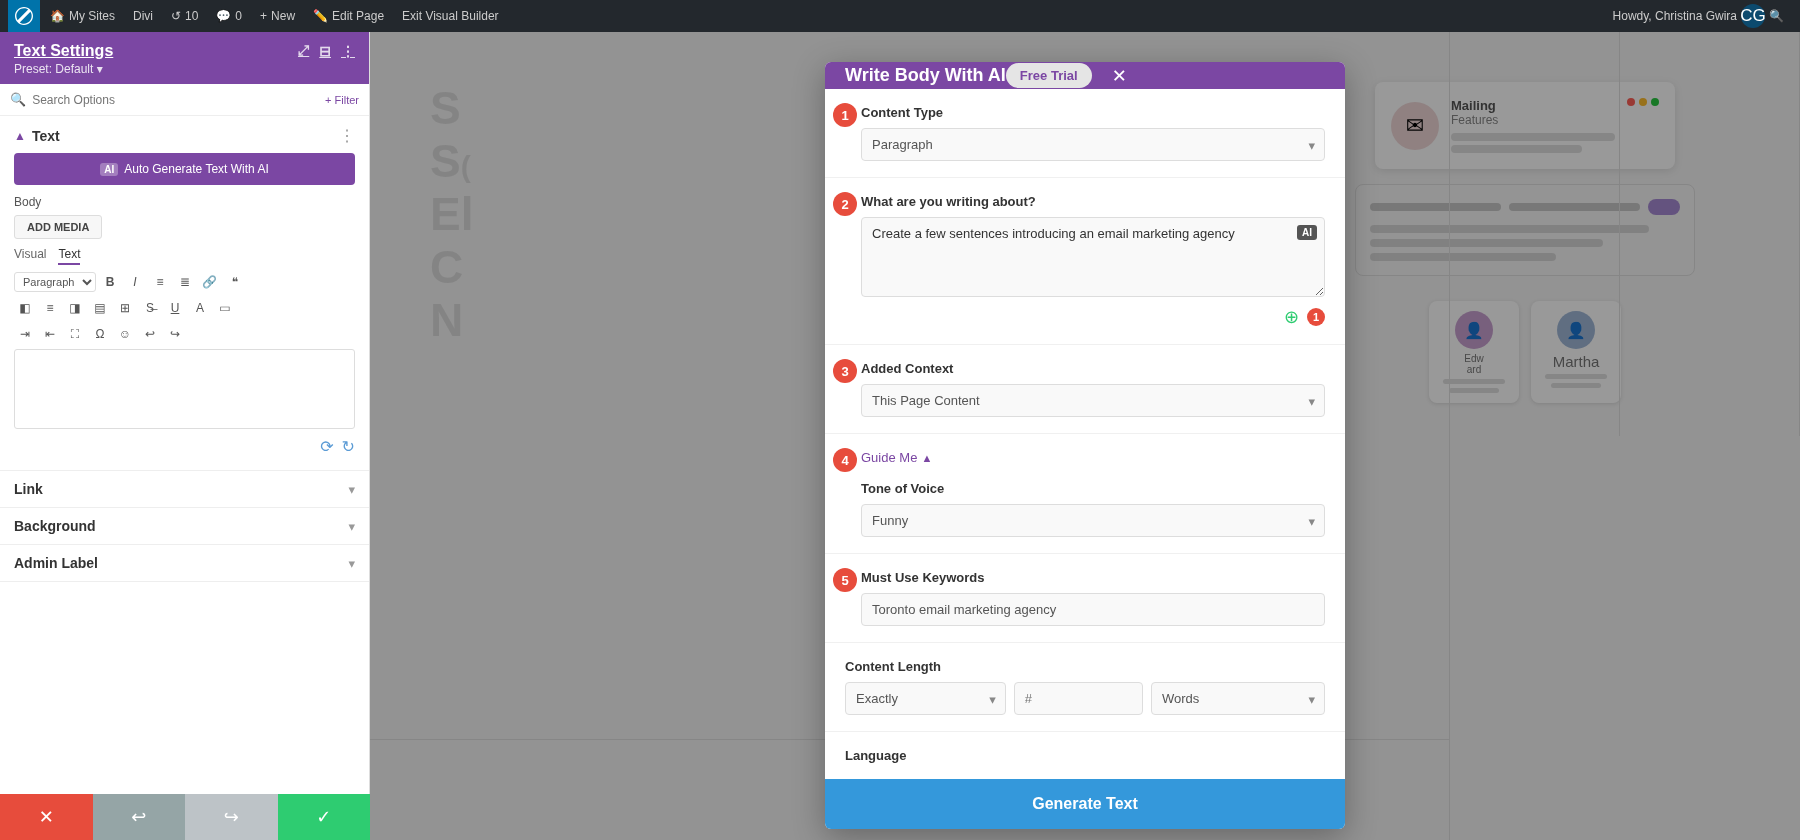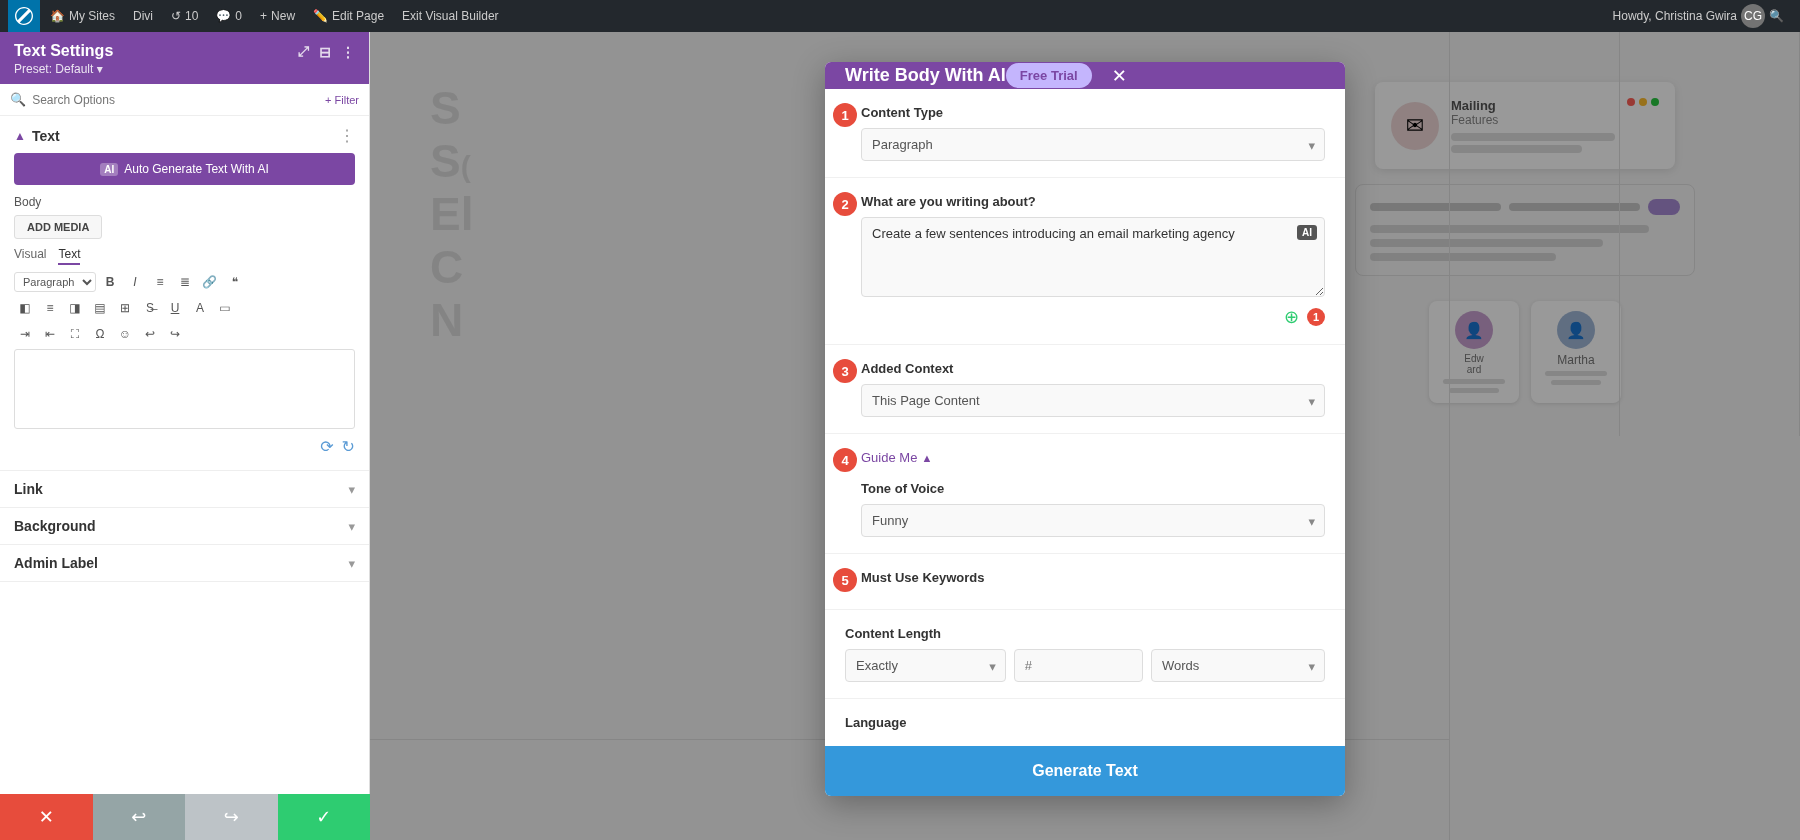--- a/index.html
+++ b/index.html
@@ -44,21 +44,21 @@
       display: flex;
       flex-direction: column;
       border-right: 1px solid #ddd;
       z-index: 100;
     }
     #panel-header {
       background: #7b47a3;
       padding: 10px 14px 8px;
       color: white;
     }
-    #panel-title { font-size: 16px; font-weight: 600; display: flex; align-items: flex-end; justify-content: space-between; }
+    #panel-title { font-size: 16px; font-weight: 600; display: flex; align-items: flex-start; justify-content: space-between; text-decoration: underline; }
     #panel-preset { font-size: 12px; opacity: 0.85; margin-top: 2px; }
     .panel-header-icons { display: flex; gap: 10px; align-items: center; }
     .panel-header-icon { color: white; opacity: 0.8; cursor: pointer; font-size: 14px; }
 
     #panel-tabs { display: flex; border-bottom: 1px solid #ddd; }
     .panel-tab {
       flex: 1;
       text-align: center;
       padding: 10px 0;
       font-size: 12px;
@@ -273,21 +273,21 @@
 
     #modal-header {
       background: #7b47a3;
       padding: 1px 20px;
       display: flex;
       align-items: center;
       justify-content: flex-start;
     }
     #modal-title { color: white; font-size: 18px; font-weight: 600; }
     #modal-free-trial {
-      background: #c4b5fd;
+      background: #e5e5e5;
       color: #7b47a3;
       border: none;
       border-radius: 20px;
       padding: 5px 14px;
       font-size: 13px;
       font-weight: 600;
       cursor: pointer;
     }
     #modal-close { color: white; cursor: pointer; font-size: 18px; margin-left: 12px; background: none; border: none; }
 
@@ -458,21 +458,21 @@
   <div class="admin-bar-item">
     <span>✏️</span>
     <span>Edit Page</span>
   </div>
   <div class="admin-bar-item">
     <span>Exit Visual Builder</span>
   </div>
   <div class="admin-bar-spacer"></div>
   <div class="admin-bar-right">
     <span>Howdy, Christina Gwira</span>
-    <span style="width:24px;height:24px;border-radius:50%;background:#737373;display:inline-flex;align-items:center;justify-content:center;color:white;font-size:12px;">CG</span>
+    <span style="width:24px;height:24px;border-radius:50%;background:#0c4a6e;display:inline-flex;align-items:center;justify-content:center;color:white;font-size:17px;">CG</span>
     <span style="cursor:pointer;">🔍</span>
   </div>
 </div>
 
 <div id="left-panel">
   <div id="panel-header">
     <div id="panel-title">
       <span>Text Settings</span>
       <div class="panel-header-icons">
         <span class="panel-header-icon">⤢</span>
@@ -634,21 +634,21 @@
 
       <div class="avatars-row">
         <div style="background:white;border-radius:8px;box-shadow:0 1px 4px rgba(0,0,0,0.12);padding:10px 14px;display:flex;flex-direction:column;align-items:center;gap:4px;width:90px;">
           <div style="width:38px;height:38px;border-radius:50%;background:#c8a0d0;display:flex;align-items:center;justify-content:center;font-size:16px;color:white;">👤</div>
           <div style="font-size:10px;color:#777;text-align:center;">Edw<br>ard</div>
           <div style="height:5px;border-radius:3px;background:#e0e0e0;width:100%;"></div>
           <div style="height:5px;border-radius:3px;background:#e0e0e0;width:80%;"></div>
         </div>
         <div style="background:white;border-radius:8px;box-shadow:0 1px 4px rgba(0,0,0,0.12);padding:10px 14px;display:flex;flex-direction:column;align-items:center;gap:4px;width:90px;">
           <div style="width:38px;height:38px;border-radius:50%;background:#a0b8d8;display:flex;align-items:center;justify-content:center;font-size:16px;color:white;">👤</div>
-          <div style="font-size:12px;color:#777;text-align:center;">Martha</div>
+          <div style="font-size:15px;color:#777;text-align:center;">Martha</div>
           <div style="height:5px;border-radius:3px;background:#e0e0e0;width:100%;"></div>
           <div style="height:5px;border-radius:3px;background:#e0e0e0;width:80%;"></div>
         </div>
       </div>
     </div>
 
     <div style="position:absolute;right:350px;top:0;width:1px;height:100%;background:#e0e0e0;"></div>
     <div style="position:absolute;bottom:100px;left:0;right:350px;height:1px;background:#e0e0e0;"></div>
     <div style="position:absolute;right:0;top:0;width:1px;height:50%;background:#e0e0e0;"></div>
     <div style="position:absolute;right:180px;top:0;width:1px;height:50%;background:#e0e0e0;"></div>
@@ -720,20 +720,21 @@
             <option>Casual</option>
             <option>Formal</option>
             <option>Inspirational</option>
           </select>
         </div>
       </div>
 
       <div class="modal-section" style="position:relative;padding-left:36px;">
         <div class="step-badge" style="left:8px;top:14px;">5</div>
         <div class="modal-label">Must Use Keywords</div>
+        <input type="text" class="modal-input" value="Toronto email marketing agency" style="">
       </div>
 
       <div class="modal-section">
         <div class="modal-label">Content Length</div>
         <div class="content-length-row">
           <div class="select-wrapper" style="flex:1.2;">
             <select class="modal-select">
               <option>Exactly</option>
               <option>At Least</option>
               <option>At Most</option>

